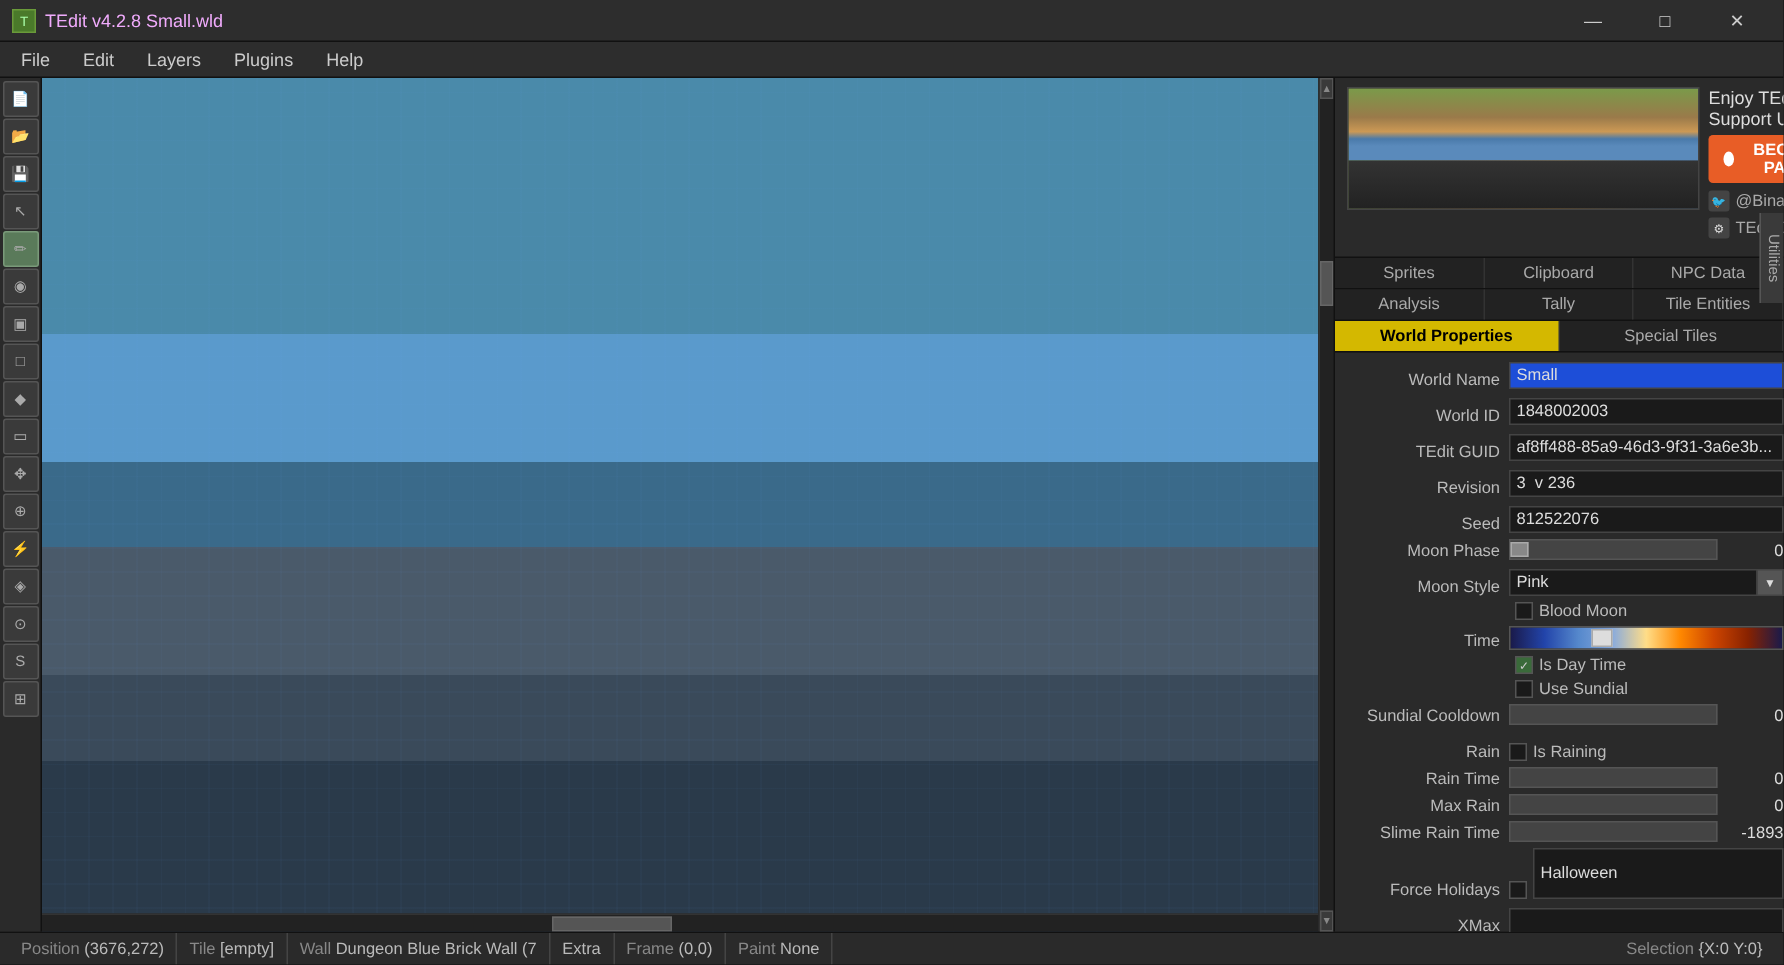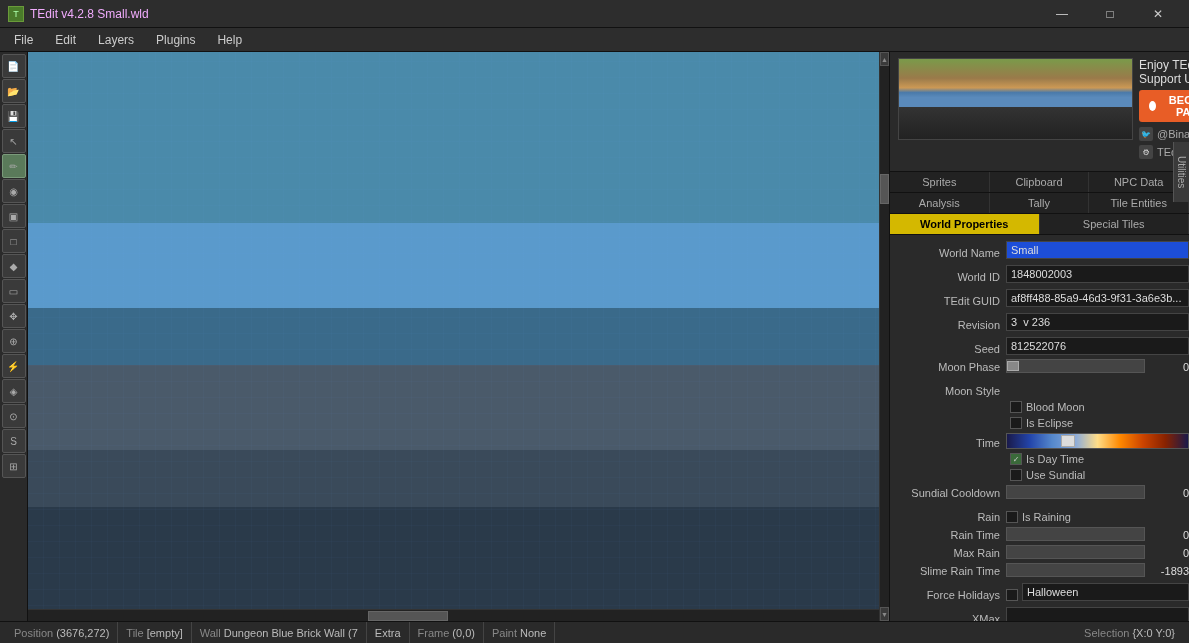--- a/index.html
+++ b/index.html
@@ -550,31 +550,31 @@
         <span class="prop-slider-label">Moon Phase</span>
         <div class="prop-slider" style="flex:1;height:14px;background:#444;border:1px solid #555;position:relative;">
           <div class="prop-slider-fill" style="width:0%;height:100%;background:#555;"></div>
           <div class="prop-slider-thumb" style="left:0%;"></div>
         </div>
         <span class="prop-slider-val">0</span>
       </div>
 
       <div class="prop-row">
         <span class="prop-label">Moon Style</span>
+        <div style="flex:1;display:flex;">
+          <input class="prop-value" value="Pink" style="flex: 1 1 0%; background: rgb(26, 26, 26); border-top: 1px solid rgb(68, 68, 68); border-bottom: 1px solid rgb(68, 68, 68); border-left: 1px solid rgb(68, 68, 68); border-image: initial; border-right: none; color: rgb(221, 221, 221); font-size: 11px; height: 18px; padding: 1px 4px;">
+          <div class="prop-select-arrow">▼</div>
+        </div>
       </div>
 
       <div class="check-row">
         <div class="check-box"></div>
         <span class="check-label">Blood Moon</span>
       </div>
 
-      <div class="check-row">
-        <div class="check-box"></div>
-        <span class="check-label">Is Eclipse</span>
-      </div>
 
       <div class="prop-slider-row">
         <span class="prop-slider-label">Time</span>
         <div class="time-slider-track">
           <div class="time-thumb"></div>
         </div>
       </div>
 
       <div class="check-row">
         <div class="check-box checked">✓</div>
@@ -614,21 +614,21 @@
 
       <div class="prop-slider-row">
         <span class="prop-slider-label">Slime Rain Time</span>
         <div class="prop-slider" style="flex:1;height:14px;background:#444;border:1px solid #555;position:relative;"></div>
         <span class="prop-slider-val">-1893</span>
       </div>
 
       <div class="prop-row">
         <span class="prop-label">Force Holidays</span>
         <div class="check-box" style="margin-right:4px;flex-shrink:0;"></div>
-        <input class="prop-value" value="Halloween" style="flex: 1 1 0%; background: rgb(26, 26, 26); border: 1px solid rgb(68, 68, 68); color: rgb(221, 221, 221); font-size: 11px; height: 18px; padding: 2px 4px;">
+        <input class="prop-value" value="Halloween" style="flex: 1 1 0%; background: rgb(26, 26, 26); border: 1px solid rgb(68, 68, 68); color: rgb(221, 221, 221); font-size: 11px; height: 18px; padding: 16px 4px;">
       </div>
 
       <div class="prop-row">
         <span class="prop-label">XMax</span>
         <input class="prop-value" value="" style="flex: 1 1 0%; background: rgb(26, 26, 26); border: 1px solid rgb(68, 68, 68); color: rgb(221, 221, 221); font-size: 11px; height: 18px; padding: 1px 4px;">
       </div>
 
     </div>
 
     <div id="utilities-tab" style="position:absolute;top:90px;right:0;width:16px;writing-mode:vertical-rl;background:#3a3a3a;color:#aaa;font-size:10px;padding:6px 2px;cursor:pointer;border-left:1px solid #555;height:60px;display:flex;align-items:center;justify-content:center;">

